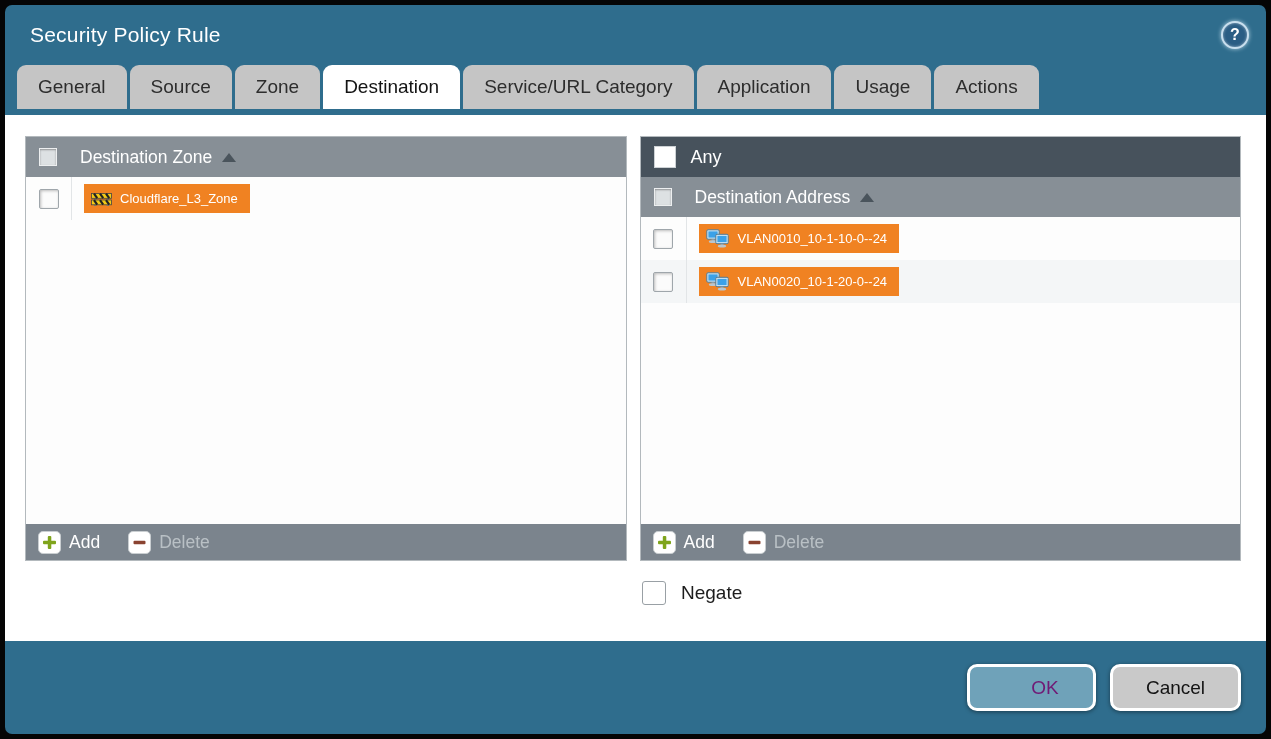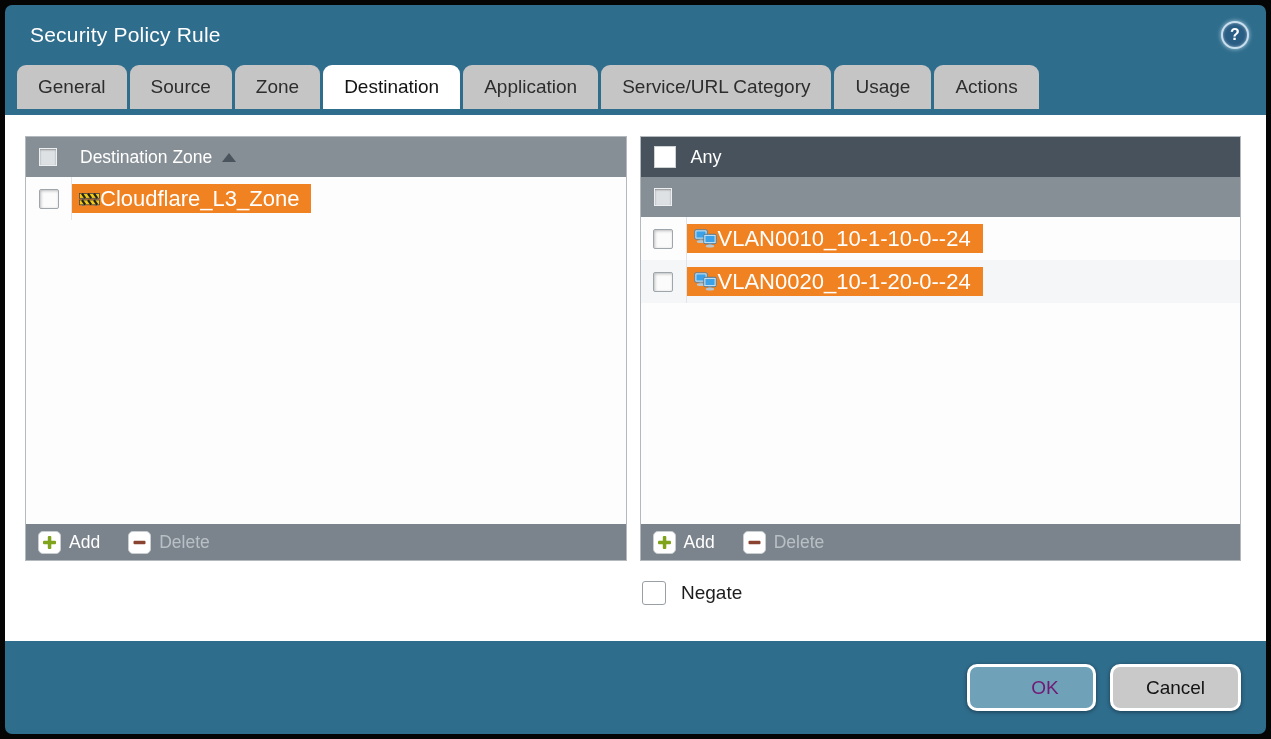--- a/index.html
+++ b/index.html
@@ -72,23 +72,23 @@
   }
   .colheader-label { margin-left:23px; display:flex; align-items:center; }
   .sort-asc { width:0; height:0; border-left:7px solid transparent; border-right:7px solid transparent; border-bottom:9px solid #4a545c; margin-left:10px; }
 
   .panel-list { flex:1; background:#fdfdfd; overflow:hidden; }
   .list-row { height:43px; display:flex; align-items:center; }
   .list-row.alt { background:#f4f6f7; }
   .row-cb-cell { width:46px; align-self:stretch; display:flex; align-items:center; justify-content:center; border-right:1px solid #e2e5e7; }
   .cb-row { width:20px; height:20px; border:1px solid #9fa6ab; border-radius:2px; box-shadow:inset 1px 1px 3px rgba(0,0,0,.25); background:#fbfbfb; }
   .chip {
-    background:#f08222; color:#fff;
-    font-size:22px; height:29px;
-    display:inline-flex; align-items:center; padding:0 12px 0 7px;
+    margin-left:12px; background:#f08222; color:#fff;
+    font-size:13px; height:29px;
+    display:inline-flex; align-items:center; gap:8px; padding:0 12px 0 7px;
     cursor:pointer;
   }
 
   .panel-footer { flex:0 0 36px; background:#7b848d; display:flex; align-items:center; gap:28px; padding:0 12px; }
   .footer-action { display:flex; align-items:center; gap:8px; cursor:pointer; }
   .footer-action .label { color:#fff; font-size:17.5px; }
   .footer-action.disabled { cursor:default; }
   .footer-action.disabled .label { color:#b9c0c5; }
   .action-icon {
     width:23px; height:23px; background:#fff; border-radius:5px;
@@ -120,22 +120,22 @@
     <div class="titlebar">
       <div class="title">Security Policy Rule</div>
       <div class="help-icon">?</div>
     </div>
 
     <div class="tabstrip">
       <div class="tab">General</div>
       <div class="tab">Source</div>
       <div class="tab">Zone</div>
       <div class="tab active">Destination</div>
+      <div class="tab">Service/URL Category</div>
       <div class="tab">Application</div>
-      <div class="tab">Service/URL Category</div>
       <div class="tab">Usage</div>
       <div class="tab">Actions</div>
     </div>
 
     <div class="content">
       <div class="panels">
 
         <div class="panel">
 
           <div class="panel-colheader">
@@ -191,20 +191,24 @@
         </div>
 
         <div class="panel">
           <div class="panel-toolbar">
             <div class="cb cb-any"></div>
             <span class="any-label">Any</span>
           </div>
 
           <div class="panel-colheader">
             <div class="cb-colheader"></div>
+            <div class="colheader-label">
+              <span>Destination Address</span>
+              <div class="sort-asc"></div>
+            </div>
           </div>
 
           <div class="panel-list">
             <div class="list-row">
               <div class="row-cb-cell">
                 <div class="cb-row"></div>
               </div>
               <div class="chip">
                 <svg width="24" height="19" viewBox="0 0 24 19">
                   <rect x="0.8" y="0.8" width="12.4" height="9.4" rx="1.2" fill="#cde6f5" stroke="#557a90" stroke-width="1"></rect>

